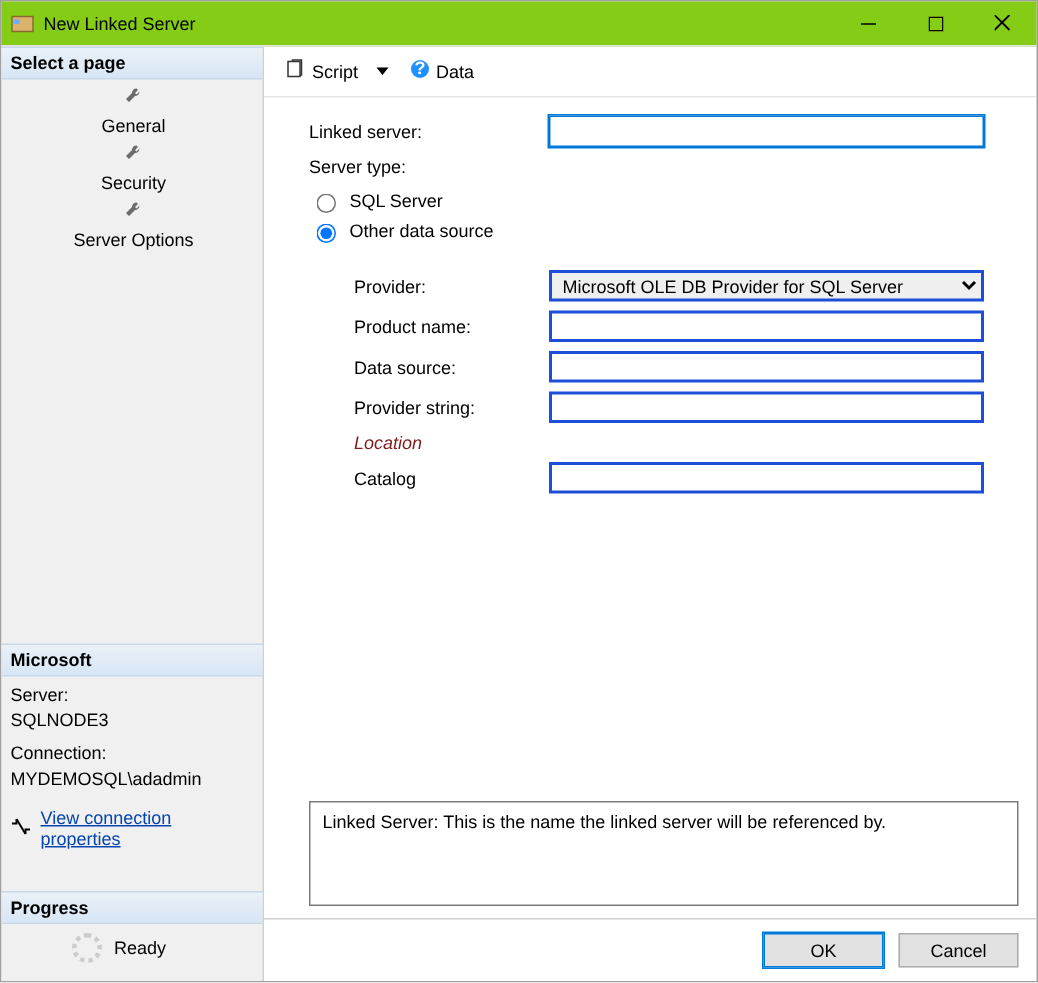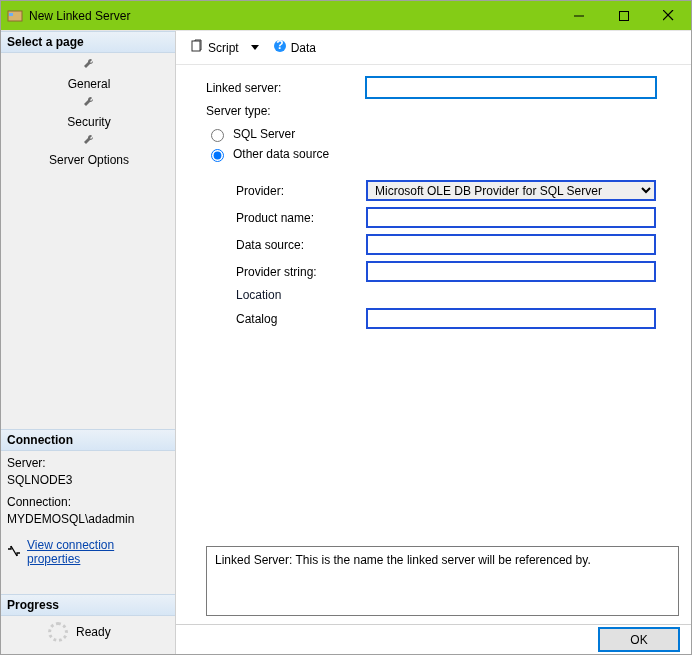--- a/index.html
+++ b/index.html
@@ -42,27 +42,27 @@
   .formarea { flex: 1; padding: 12px 18px 6px 30px; overflow: auto; }
   .formrow { display: flex; align-items: center; margin-bottom: 6px; }
   .formrow label.lbl { width: 160px; }
   .formrow .inp { flex: 0 0 290px; }
   .formrow input[type=text], .formrow select {
     width: 290px; height: 21px; border: 2px solid #1d4ed8; padding: 1px 3px; font-size: 12px;
   }
   .formrow input.focused { border: 1px solid #0078d7; outline: 1px solid #0078d7; }
   .radio-row { display: flex; align-items: center; gap: 6px; padding: 2px 0; margin-left: 0px; }
   .indent { margin-left: 30px; }
-  .disabled-lbl { color: #0f172a; }
+  .disabled-lbl { color: #7f1d1d; font-style: italic; }
   .gap { height: 16px; }
   .hintbox {
     border: 1px solid #7a7a7a; margin: 4px 12px 8px 30px; height: 70px; padding: 6px 8px; background: #fff;
   }
   .footer {
-    height: 30px; display: flex; align-items: center; justify-content: flex-end;
+    height: 42px; display: flex; align-items: center; justify-content: flex-end;
     gap: 10px; padding: 0 12px; border-top: 1px solid #d0d0d0;
   }
   .footer button {
     width: 80px; height: 23px; background: #e1e1e1; border: 1px solid #adadad;
   }
   .footer button.default { border: 1px solid #0078d7; outline: 1px solid #0078d7; }
 </style>
 </head>
 <body>
 
@@ -118,21 +118,21 @@
             <svg viewBox="0 0 14 14" width="14" height="14">
                 <path d="M9 2a3 3 0 0 0-3 3l-4 4 2 2 4-4a3 3 0 0 0 3-3l-2 2-1-1 2-2z" fill="#6b6b6b"></path>
               </svg>
           </span>
           <span>Server Options</span>
         </div>
       </div>
 
       <div class="sidebar-spacer"></div>
 
-      <div class="section-header">Connection</div>
+      <div class="section-header">Microsoft</div>
       <div class="conn-block">
         <div>Server:</div>
         <div>SQLNODE3</div>
         <div style="height:6px"></div>
         <div>Connection:</div>
         <div>MYDEMOSQL\adadmin</div>
       </div>
       <div class="conn-link">
         <span>
           <svg width="14" height="14" viewBox="0 0 14 14">
@@ -220,16 +220,17 @@
           <input type="text" class="inp" value="" style="">
         </div>
       </div>
 
       <div class="hintbox">
         <span>Linked Server: This is the name the linked server will be referenced by.</span>
       </div>
 
       <div class="footer">
         <button class="default">OK</button>
+        <button>Cancel</button>
       </div>
     </div>
   </div>
 </div>
 
 </body></html>

